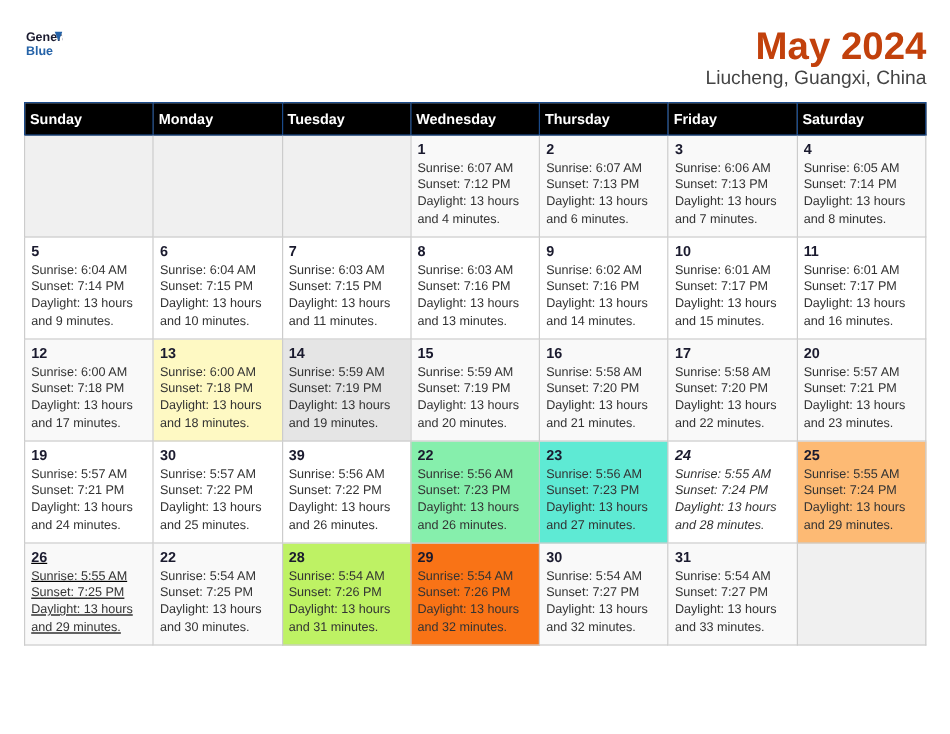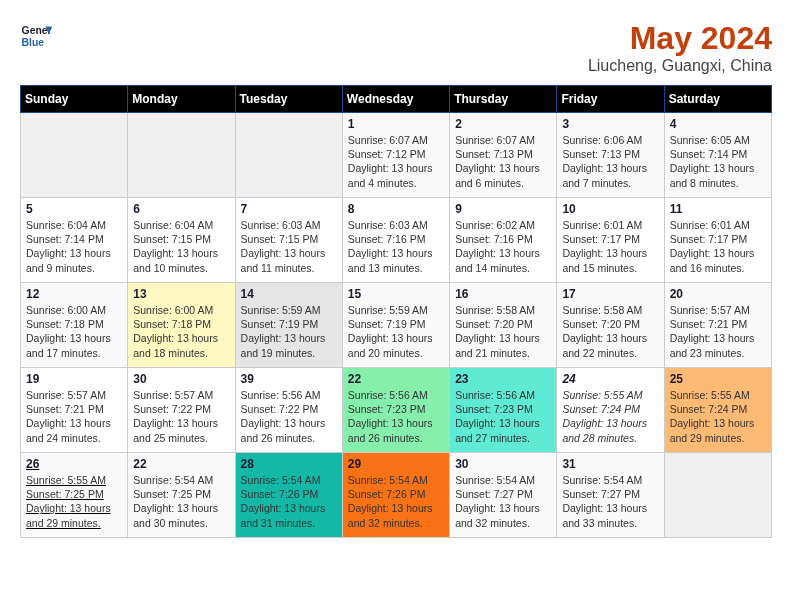--- a/index.html
+++ b/index.html
@@ -228,21 +228,21 @@
       </tr>
       <tr class="week-row">
         <td style="background: rgb(249, 249, 249); text-decoration: underline;">
           <div class="day-number">26</div>
           <div class="day-info">Sunrise: 5:55 AM<br>Sunset: 7:25 PM<br>Daylight: 13 hours<br>and 29 minutes.</div>
         </td>
         <td style="background: rgb(249, 249, 249);">
           <div class="day-number">22</div>
           <div class="day-info">Sunrise: 5:54 AM<br>Sunset: 7:25 PM<br>Daylight: 13 hours<br>and 30 minutes.</div>
         </td>
-        <td style="background: #14b8a6; margin-left: 12px;">
+        <td style="background: #bef264; margin-left: 12px;">
           <div class="day-number">28</div>
           <div class="day-info">Sunrise: 5:54 AM<br>Sunset: 7:26 PM<br>Daylight: 13 hours<br>and 31 minutes.</div>
         </td>
         <td style="background: #f97316;">
           <div class="day-number">29</div>
           <div class="day-info">Sunrise: 5:54 AM<br>Sunset: 7:26 PM<br>Daylight: 13 hours<br>and 32 minutes.</div>
         </td>
         <td style="background: rgb(249, 249, 249);">
           <div class="day-number">30</div>
           <div class="day-info">Sunrise: 5:54 AM<br>Sunset: 7:27 PM<br>Daylight: 13 hours<br>and 32 minutes.</div>

